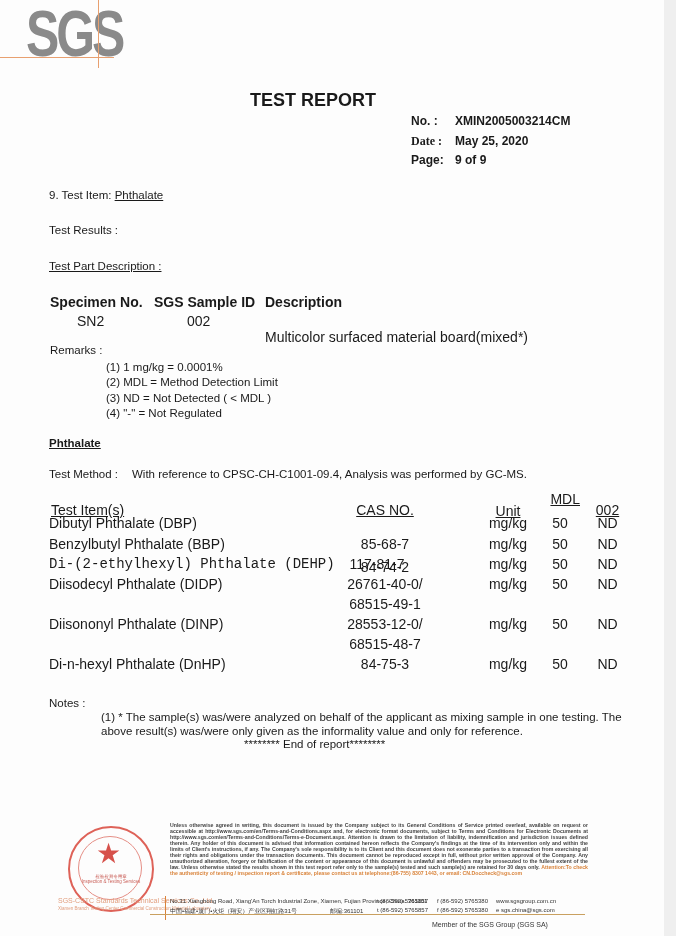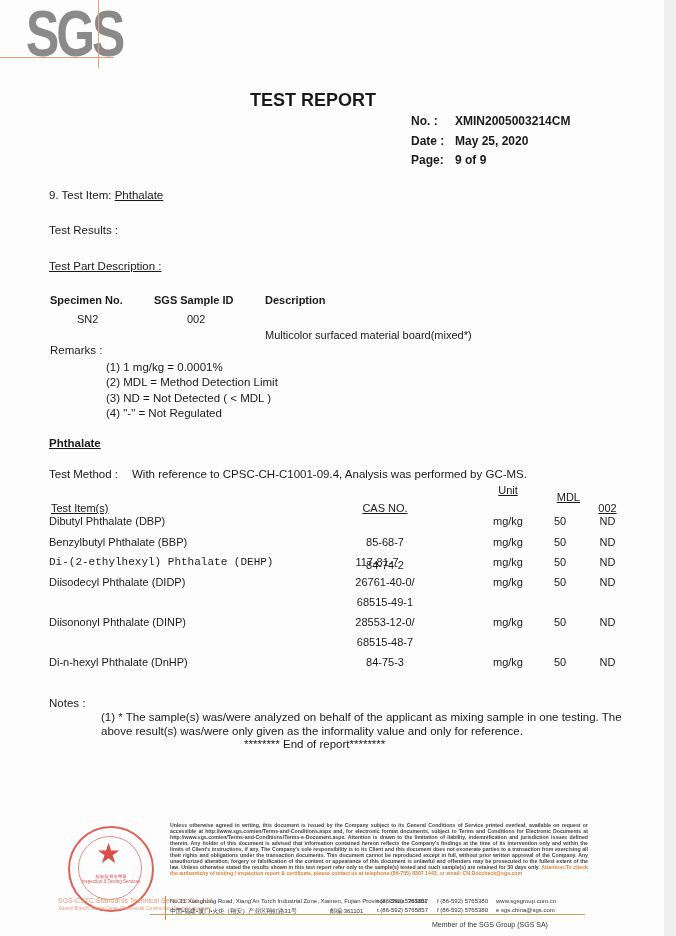--- a/index.html
+++ b/index.html
@@ -9,21 +9,21 @@
   .abs { position:absolute; white-space:nowrap; }
   .logo { position:absolute; left:26px; top:2px; font-family:"Liberation Sans", sans-serif; font-weight:bold;
           font-size:64px; color:#8a8a8a; letter-spacing:-4px; transform:scaleX(0.78); transform-origin:left top; line-height:64px; }
   .logo-hline { position:absolute; left:0; top:57px; width:114px; height:1px; background:#e8a070; }
   .logo-vline { position:absolute; left:98px; top:0; width:1px; height:68px; background:#e8a070; }
   .title { left:250px; top:90px; font-size:18px; font-weight:bold; }
   .meta { font-size:12px; font-weight:bold; }
   .t12 { font-size:11.5px; }
   .u { text-decoration:underline; }
   .b { font-weight:bold; }
-  .col { position:absolute; font-size:11px; white-space:nowrap; }
+  .col { position:absolute; font-size:14px; white-space:nowrap; }
   .center { text-align:center; }
   .footer-text { position:absolute; left:170px; top:822px; width:418px; font-size:5.2px; line-height:6px;
                  font-weight:bold; color:#444; text-align:justify; white-space:normal; }
   .footer-attn { color:#d9833a; }
   .addr { position:absolute; font-size:6px; color:#333; white-space:nowrap; }
   .footer-rule { position:absolute; left:150px; top:914px; width:435px; height:1px; background:#c9a060; }
   .footer-vrule { position:absolute; left:165px; top:896px; width:1px; height:24px; background:#d9833a; }
   .member { position:absolute; left:432px; top:921px; font-size:7px; color:#333; }
   .seal { position:absolute; left:68px; top:826px; width:82px; height:82px; border-radius:50%;
           border:2px solid #d9473c; opacity:0.85; }
@@ -38,21 +38,21 @@
 
 <div class="right-strip"></div>
 
 <div class="logo">SGS</div>
 <div class="logo-hline"></div>
 <div class="logo-vline"></div>
 
 <div class="abs title">TEST REPORT</div>
 <div class="abs meta" style="left:411px;top:114px;">No.  :</div>
 <div class="abs meta" style="left:455px;top:114px;">XMIN2005003214CM</div>
-<div class="abs meta" style="left:411px;top:134px;">Date :</div>
+<div class="abs meta" style="left:411px;top:134px;font-family:Liberation Serif, serif;">Date :</div>
 <div class="abs meta" style="left:455px;top:134px;">May 25, 2020</div>
 <div class="abs meta" style="left:411px;top:153px;">Page:</div>
 <div class="abs meta" style="left:455px;top:153px;">9 of  9</div>
 
 <div class="abs t12" style="left:49px;top:189px;">
   <span>9. Test Item: </span><span class="u">Phthalate</span>
 </div>
 <div class="abs t12" style="left:49px;top:224px;">Test Results :</div>
 <div class="abs t12 u" style="left:49px;top:260px;">Test Part Description :</div>
 
@@ -69,21 +69,21 @@
 <div class="abs t12" style="left:106px;top:392px;">(3) ND = Not Detected ( &lt; MDL )</div>
 <div class="abs t12" style="left:106px;top:407px;">(4) "-" = Not Regulated</div>
 
 <div class="abs t12 b u" style="left:49px;top:437px;">Phthalate</div>
 <div class="abs t12" style="left:49px;top:468px;">Test Method :</div>
 <div class="abs t12" style="left:132px;top:468px;">With reference to CPSC-CH-C1001-09.4, Analysis was performed by GC-MS.</div>
 
 <div>
   <div class="col u" style="left:51px;top:502px;">Test Item(s)</div>
   <div class="col u center" style="left:340px;top:502px;width:90px;">CAS NO.</div>
-  <div class="col u center" style="left:488px;top:484px;width:40px;">Unit</div>
+  <div class="col u center" style="left:488px;top:503px;width:40px;">Unit</div>
   <div class="col u center" style="left:540px;top:491px;width:40px;text-align:right;">MDL</div>
   <div class="col u center" style="left:590px;top:502px;width:35px;">002</div>
   <div id="results-rows">
       <div>
         <div class="col" style="left: 49px; top: 515px;">Dibutyl Phthalate (DBP)</div>
         <div class="col center" style="left: 340px; top: 515px; width: 90px; margin-top: 44px;">84-74-2</div>
         <div class="col center" style="left: 488px; top: 515px; width: 40px;">mg/kg</div>
         <div class="col center" style="left: 540px; top: 515px; width: 40px;">50</div>
         <div class="col center" style="left: 590px; top: 515px; width: 35px;">ND</div>
       </div>

